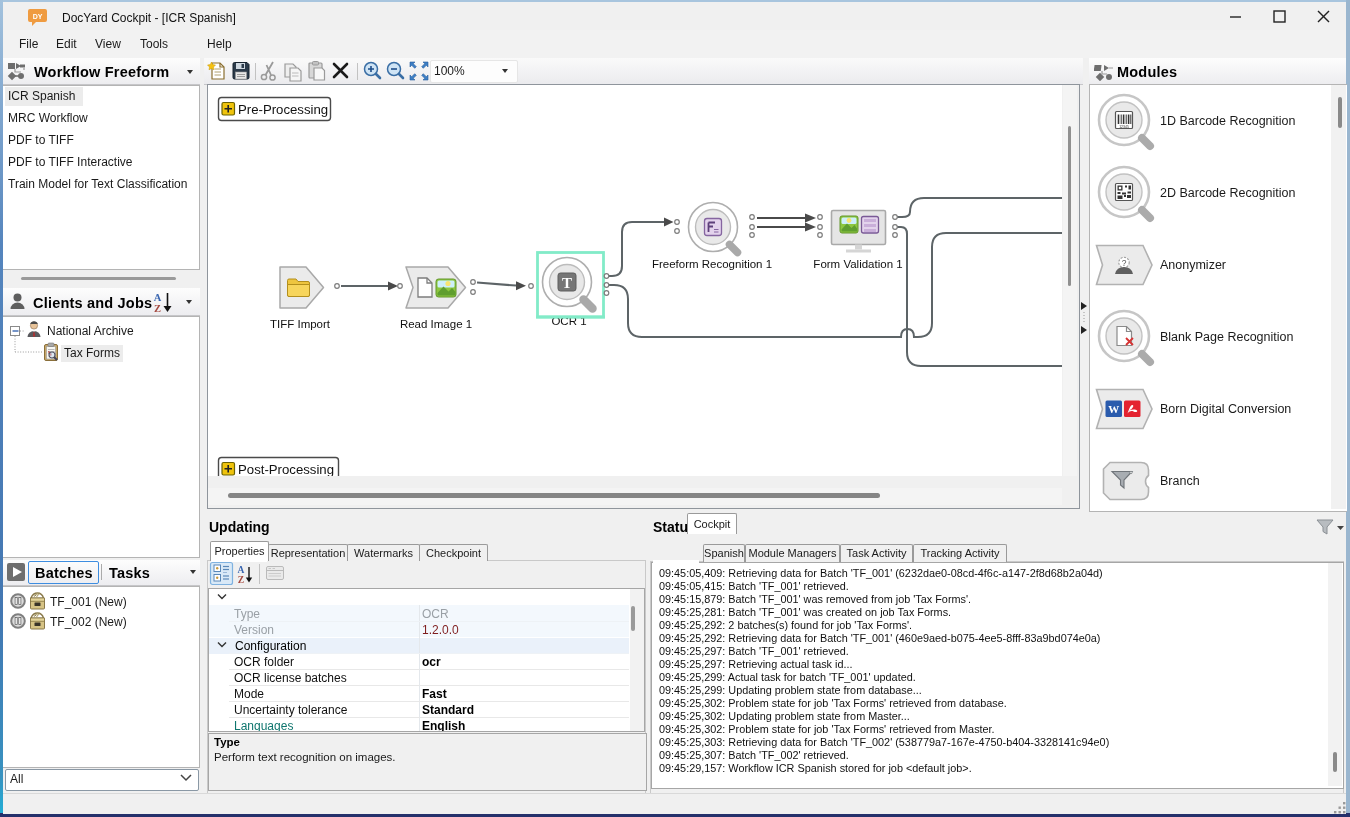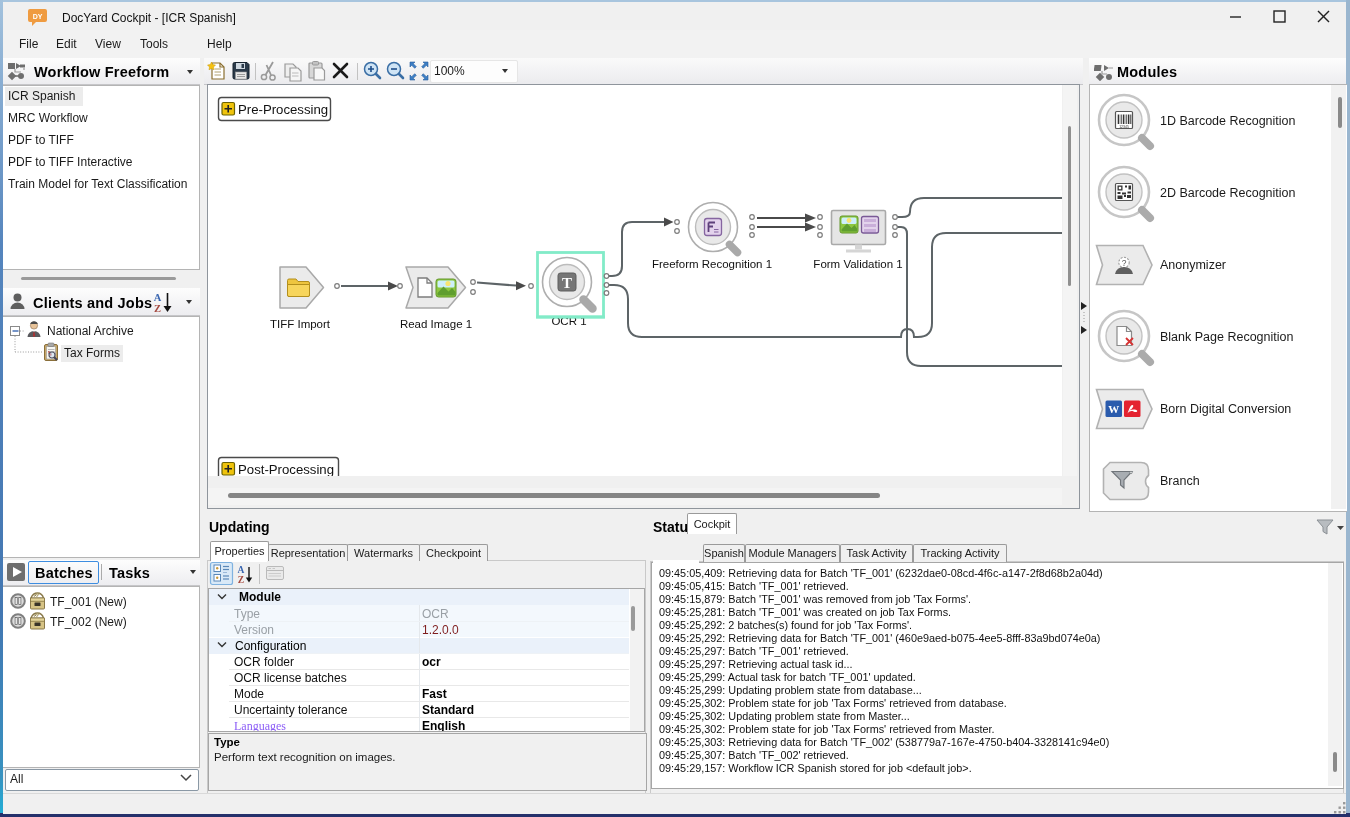--- a/index.html
+++ b/index.html
@@ -485,42 +485,41 @@
         <line x1="2.5" y1="2.5" x2="5" y2="2.5"></line>
         <line x1="6.5" y1="2.5" x2="9" y2="2.5"></line>
       </g>
 <g stroke="#c0c0c0" stroke-width="1">
         <line x1="2.5" y1="7.5" x2="15" y2="7.5"></line>
         <line x1="2.5" y1="10" x2="15" y2="10"></line>
       </g>
 </g>
 </svg>
 <div class="abs" style="left:208px;top:588px;width:435px;height:142px;background:#fff;border:1px solid #a6a6a6;overflow:hidden;" id="grid">
-<div style="position:absolute;left:0;top:0;width:420px;height:16px;background:#eaf1fa;font-size:12px;font-weight:bold;padding:1px 0 0 30px;box-sizing:border-box;">Module</div>
 <svg style="position:absolute;left:8px;top:4px;" width="10" height="8">
       <path d="M1 1.5 l4 4 4 -4" fill="none" stroke="#333" stroke-width="1.4"></path>
     </svg>
 <div style="position:absolute;left:0;top:16px;width:420px;height:16px;background:#f3f8fd;"></div>
 <div style="position:absolute;left:0;top:32px;width:420px;height:16px;background:#f3f8fd;"></div>
 <div style="position:absolute;left:25px;top:17.5px;font-size:12px;color:#9aa0a6;">Type</div>
 <div style="position:absolute;left:213px;top:17.5px;font-size:12px;color:#9aa0a6;">OCR</div>
 <div style="position:absolute;left:25px;top:33.5px;font-size:12px;color:#9aa0a6;">Version</div>
 <div style="position:absolute;left:213px;top:33.5px;font-size:12px;color:#7f1d1d;">1.2.0.0</div>
 <div style="position:absolute;left:0;top:49px;width:420px;height:16px;background:#eaf1fa;font-size:12px;font-weight:normal;padding:1px 0 0 26px;box-sizing:border-box;">Configuration</div>
 <svg style="position:absolute;left:8px;top:52px;" width="10" height="8">
       <path d="M1 1.5 l4 4 4 -4" fill="none" stroke="#333" stroke-width="1.4"></path>
     </svg>
 <div style="position:absolute;left:25px;top:65.5px;font-size:12px;color:#111;">OCR folder</div>
 <div style="position:absolute;left:213px;top:65.5px;font-size:12px;font-weight:bold;color:#000;">ocr</div>
 <div style="position:absolute;left:25px;top:81.5px;font-size:12px;color:#111;">OCR license batches</div>
 <div style="position:absolute;left:25px;top:97.5px;font-size:12px;color:#111;">Mode</div>
 <div style="position:absolute;left:213px;top:97.5px;font-size:12px;font-weight:bold;color:#000;">Fast</div>
 <div style="position:absolute;left:25px;top:113.5px;font-size:12px;color:#111;">Uncertainty tolerance</div>
 <div style="position:absolute;left:213px;top:113.5px;font-size:12px;font-weight:bold;color:#000;">Standard</div>
-<div style="position:absolute;left:25px;top:129.5px;font-size:12px;color:#8b5cf6;font-family:Liberation Serif, serif;">Languages</div>
+<div style="position:absolute;left:25px;top:129.5px;font-size:12px;color:#0f766e;">Languages</div>
 <div style="position:absolute;left:213px;top:129.5px;font-size:12px;font-weight:bold;color:#000;">English</div>
 <div style="position:absolute;left:210px;top:16px;width:1px;height:126px;background:#e4e8ec;"></div>
 <div style="position:absolute;left:20px;top:31.5px;width:400px;height:1px;background:#eef2f6;"></div>
 <div style="position:absolute;left:20px;top:63.5px;width:400px;height:1px;background:#eef2f6;"></div>
 <div style="position:absolute;left:20px;top:79.5px;width:400px;height:1px;background:#e8e8e8;"></div>
 <div style="position:absolute;left:20px;top:95.5px;width:400px;height:1px;background:#e8e8e8;"></div>
 <div style="position:absolute;left:20px;top:111.5px;width:400px;height:1px;background:#e8e8e8;"></div>
 <div style="position:absolute;left:20px;top:127.5px;width:400px;height:1px;background:#e8e8e8;"></div>
 <div style="position:absolute;left:421px;top:0;width:14px;height:142px;background:#f2f2f2;"></div>
 <div style="position:absolute;left:422px;top:17px;width:4px;height:25px;background:#9a9a9a;border-radius:2px;"></div>

